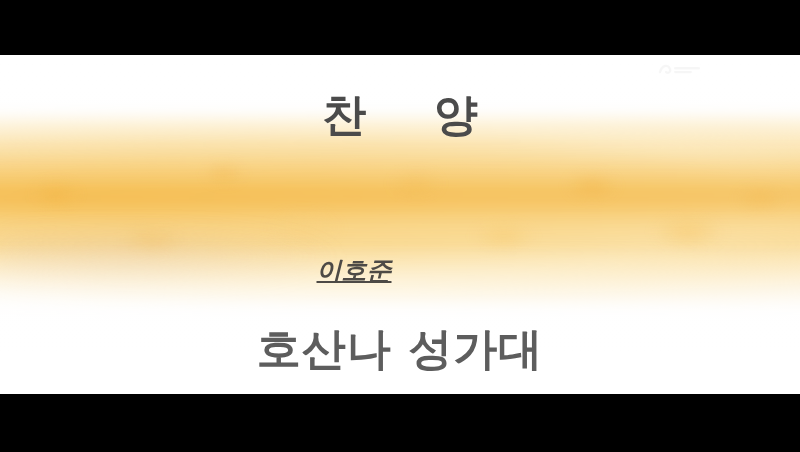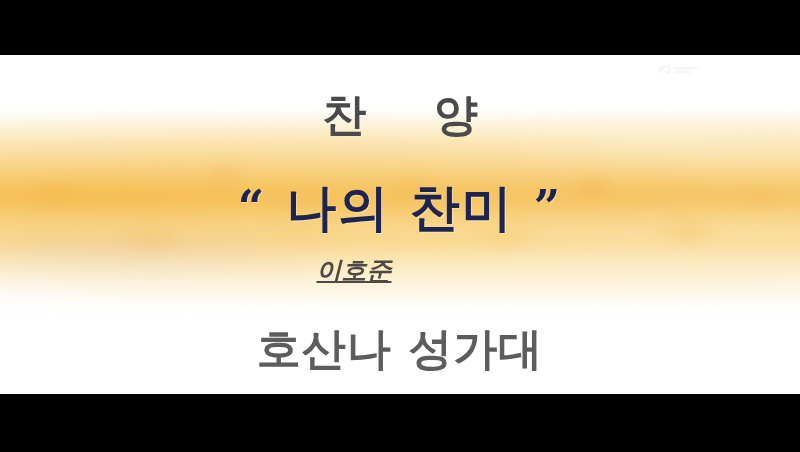--- a/index.html
+++ b/index.html
@@ -237,23 +237,20 @@
         <path d="M4 11 C6 4, 12 3, 14 8 C15 11, 12 13, 10 11" fill="none" stroke="currentColor" stroke-width="2.4" stroke-linecap="round"></path>
         <rect x="18" y="6" width="26" height="2.6" rx="1.3" fill="currentColor"></rect>
         <rect x="18" y="10" width="18" height="2.2" rx="1.1" fill="currentColor"></rect>
       </svg>
     </div>
 
     <div class="text-layer">
 
       <div class="heading">찬 양</div>
 
-      <div class="maintitle">
-        <span class="q">“</span><span class="gap"></span><span>나의 찬미</span><span class="gap"></span><span class="q">”</span>
-      </div>
 
       <div class="composer">이호준</div>
 
       <div class="choir">호산나 성가대</div>
 
     </div>
   </div>
 </div>
 
 </body></html>

